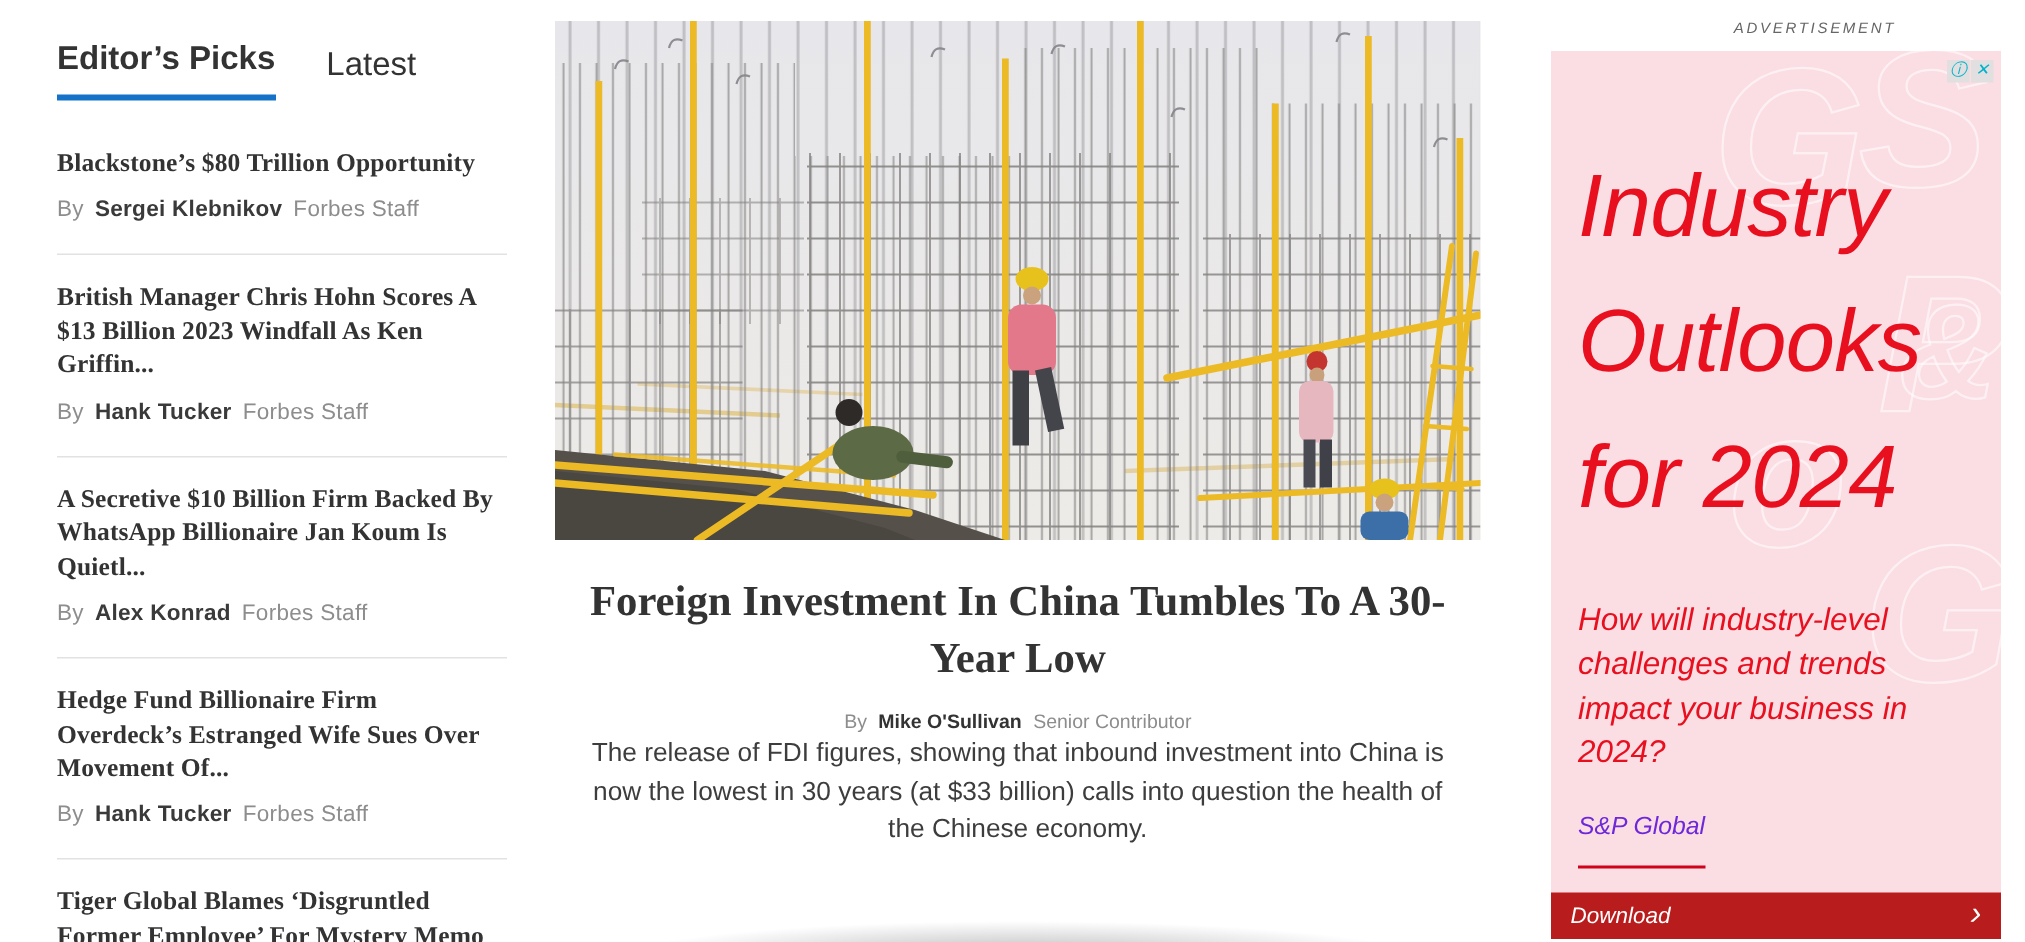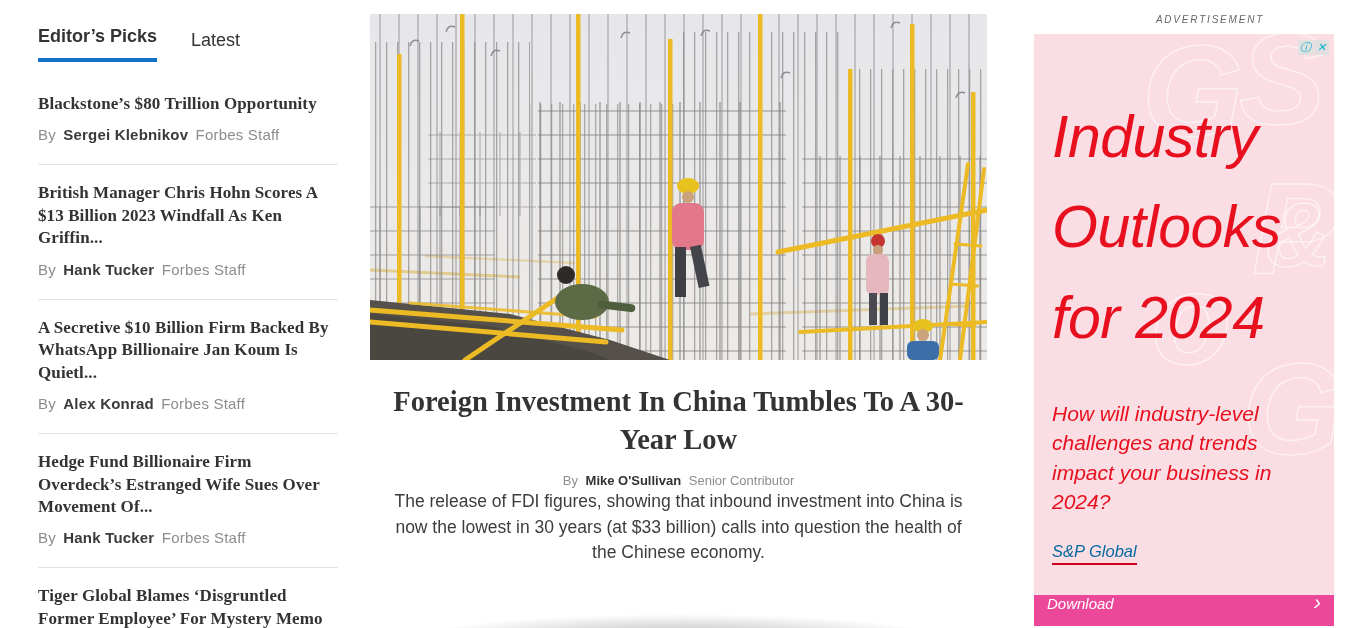--- a/index.html
+++ b/index.html
@@ -3,21 +3,21 @@
 <meta charset="utf-8">
 <style>
   * { margin:0; padding:0; box-sizing:border-box; }
   html,body { width:1350px; height:628px; background:#fff; overflow:hidden;
               font-family:"Liberation Sans", sans-serif; }
   .page { position:relative; width:1350px; height:628px; }
 
   
   .sidebar { position:absolute; left:38px; top:26px; width:300px; }
   .tabs { display:flex; gap:34px; align-items:flex-end; margin-bottom:14px; }
-  .tab { font-size:18px; color:#333; cursor:pointer; padding-bottom:11px; }
+  .tab { font-size:22px; color:#333; cursor:pointer; padding-bottom:11px; }
   .tab.active { font-weight:700; border-bottom:4px solid #1473c9; }
   .article { padding:17px 0 21px 0; border-bottom:1px solid #e2e2e2; }
   .article:last-child { border-bottom:none; }
   .article h3 { font-family:"Liberation Serif", serif; font-size:17px; line-height:1.32;
                 color:#333; font-weight:700; letter-spacing:.1px; cursor:pointer; }
   .byline { margin-top:11px; font-size:15px; color:#8d8d8d; letter-spacing:.2px; }
   .byline .author { color:#3a3a3a; font-weight:700; margin:0 3px; cursor:pointer; }
 
   
   .main { position:absolute; left:370px; top:0; width:617px; }
@@ -40,24 +40,24 @@
             background:#fbdde4; overflow:hidden; cursor:pointer; }
   .wm { position:absolute; color:transparent; -webkit-text-stroke:1.5px rgba(255,255,255,.55);
         font-size:130px; font-weight:700; pointer-events:none; }
   .ad-controls { position:absolute; top:6px; right:5px; display:flex; gap:1px; }
   .ad-ctrl { width:15px; height:15px; background:rgba(222,222,222,.92); color:#00b2cc;
              font-size:11px; line-height:15px; text-align:center; cursor:pointer; }
   .ad-headline { position:relative; margin:58px 0 0 18px; width:260px; color:#e8101f;
                  font-size:59px; line-height:1.53; letter-spacing:-.5px; }
   .ad-body { position:relative; margin:36px 0 0 18px; width:252px; color:#e8101f;
              font-size:21px; line-height:1.4; }
-  .ad-brand { position:relative; display:inline-block; margin:26px 0 0 18px; color:#0369a1;
-              font-size:16.5px; border-bottom:2.5px solid #d0021b; padding-bottom:2px; cursor:pointer; }
-  .ad-cta { position:absolute; left:0; bottom:0; width:100%; height:31px; background:#ec4899;
-            color:#fff; display:flex; align-items:flex-start; justify-content:space-between;
+  .ad-brand { position:relative; display:inline-block; margin:26px 0 0 18px; color:#6d28d9;
+              font-size:16.5px; border-bottom:2.5px solid #d0021b; padding-bottom:16px; cursor:pointer; }
+  .ad-cta { position:absolute; left:0; bottom:0; width:100%; height:31px; background:#b91c1c;
+            color:#fff; display:flex; align-items:center; justify-content:space-between;
             padding:0 13px; font-size:15px; cursor:pointer; }
   .ad-cta .chev { font-size:22px; line-height:1; margin-top:-3px; }
 </style>
 </head>
 <body>
 
 <div class="page">
 
   <aside class="sidebar">
     <div class="tabs">

